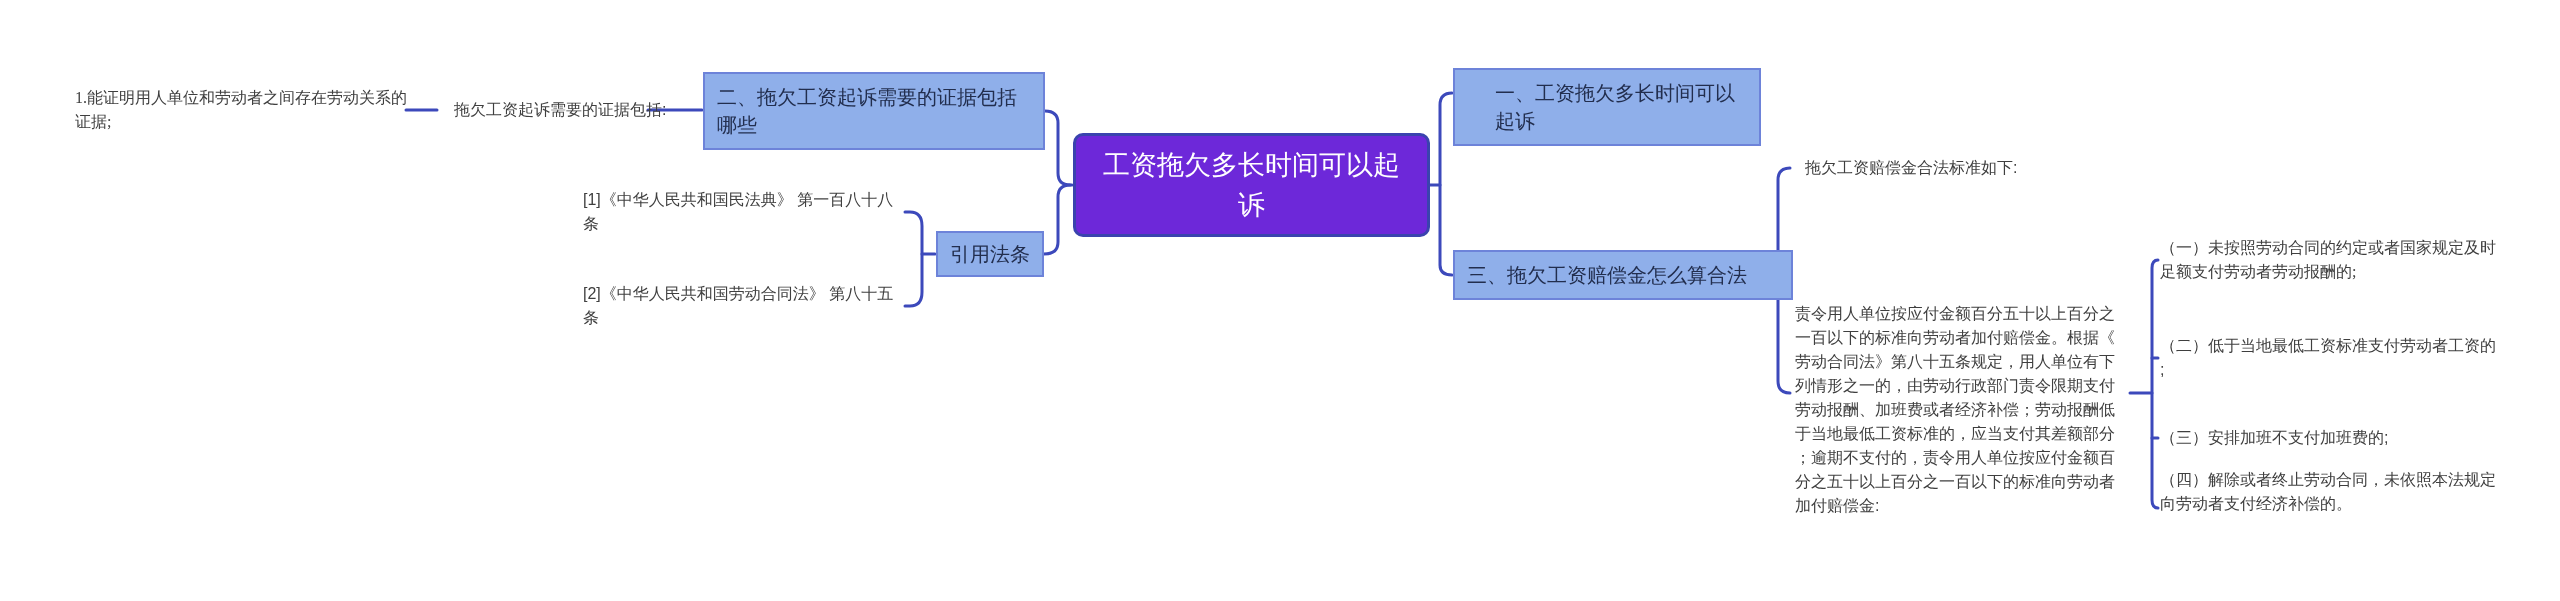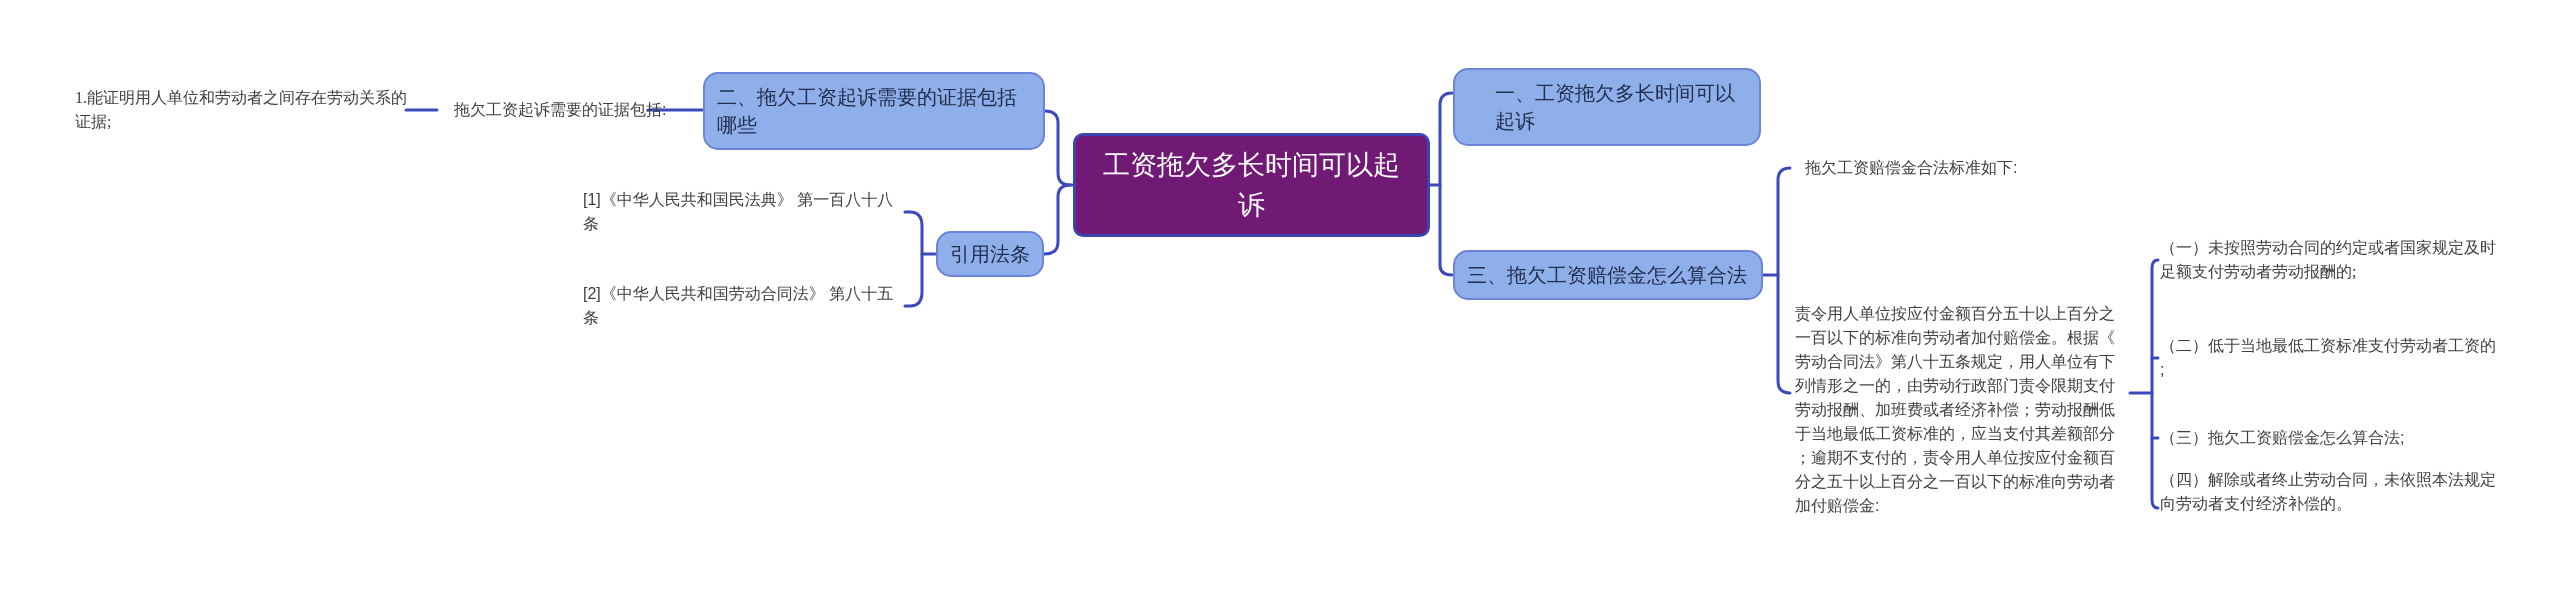--- a/index.html
+++ b/index.html
@@ -2,27 +2,27 @@
 <html><head>
 <meta charset="utf-8">
 <style>
   html,body{margin:0;padding:0;background:#ffffff;}
   body{font-family:"Liberation Sans","DejaVu Sans",sans-serif;}
   .canvas{position:relative;width:2560px;height:601px;background:#ffffff;overflow:hidden;}
   svg.connectors{position:absolute;left:0;top:0;width:2560px;height:601px;}
   svg.connectors path{stroke:#3c49bb;stroke-width:3;fill:none;stroke-linecap:round;stroke-linejoin:round;}
 
   .node-box{
-    position:absolute;background:#8fafea;border:2px solid #6d83d9;border-radius:15px;
+    position:absolute;background:#8fafea;border:2px solid #6d83d9;border-radius:0;
     color:#222e4e;font-size:20px;line-height:28px;padding:9px 12px;
     word-break:break-all;line-break:anywhere;box-sizing:border-box;
   }
   .node-box.small{white-space:nowrap;padding:7px 12px;width:auto;font-family:Liberation Serif, serif;}
   .central{
-    position:absolute;background:#701a75;border:3px solid #3a43ae;border-radius:10px;
+    position:absolute;background:#6d28d9;border:3px solid #3a43ae;border-radius:10px;
     color:#ffffff;font-size:27px;line-height:40px;text-align:center;padding:9px 20px;
     word-break:break-all;line-break:anywhere;box-sizing:border-box;
   }
   .node-text{
     position:absolute;color:#3f3f3f;font-size:16px;line-height:24px;
     word-break:break-all;line-break:anywhere;box-sizing:border-box;
   }
   .nowrap{white-space:nowrap;margin-left:12px;}
 </style>
 </head>
@@ -56,27 +56,27 @@
   <div class="node-text" style="left:583px;top:188px;width:320px;">[1]《中华人民共和国民法典》 第一百八十八条</div>
 
   <div class="node-text" style="left:583px;top:282px;width:320px;">[2]《中华人民共和国劳动合同法》 第八十五条</div>
 
   <div class="node-box small" style="left:936px;top:231px;">引用法条</div>
 
   <div class="central" style="left:1073px;top:133px;width:357px;">工资拖欠多长时间可以起诉</div>
 
   <div class="node-box" style="left:1453px;top:68px;width:308px;padding-left:40px;">一、工资拖欠多长时间可以起诉</div>
 
-  <div class="node-box" style="left:1453px;top:250px;width:310px;">三、拖欠工资赔偿金怎么算合法</div>
+  <div class="node-box" style="left:1453px;top:250px;width:340px;">三、拖欠工资赔偿金怎么算合法</div>
 
   <div class="node-text nowrap" style="left:1793px;top:156px;">拖欠工资赔偿金合法标准如下:</div>
 
   <div class="node-text" style="left:1795px;top:302px;width:334px;">责令用人单位按应付金额百分五十以上百分之一百以下的标准向劳动者加付赔偿金。根据《劳动合同法》第八十五条规定，用人单位有下列情形之一的，由劳动行政部门责令限期支付劳动报酬、加班费或者经济补偿；劳动报酬低于当地最低工资标准的，应当支付其差额部分；逾期不支付的，责令用人单位按应付金额百分之五十以上百分之一百以下的标准向劳动者加付赔偿金:</div>
 
   <div class="node-text" style="left:2160px;top:236px;width:336px;font-family:Liberation Serif, serif;">（一）未按照劳动合同的约定或者国家规定及时足额支付劳动者劳动报酬的;</div>
 
   <div class="node-text" style="left:2160px;top:334px;width:336px;">（二）低于当地最低工资标准支付劳动者工资的;</div>
 
-  <div class="node-text" style="left:2160px;top:426px;width:336px;">（三）拖欠工资赔偿金怎么算合法;</div>
+  <div class="node-text" style="left:2160px;top:426px;width:336px;">（三）安排加班不支付加班费的;</div>
 
   <div class="node-text" style="left:2160px;top:468px;width:336px;">（四）解除或者终止劳动合同，未依照本法规定向劳动者支付经济补偿的。</div>
 
 </div>
 
 </body></html>

